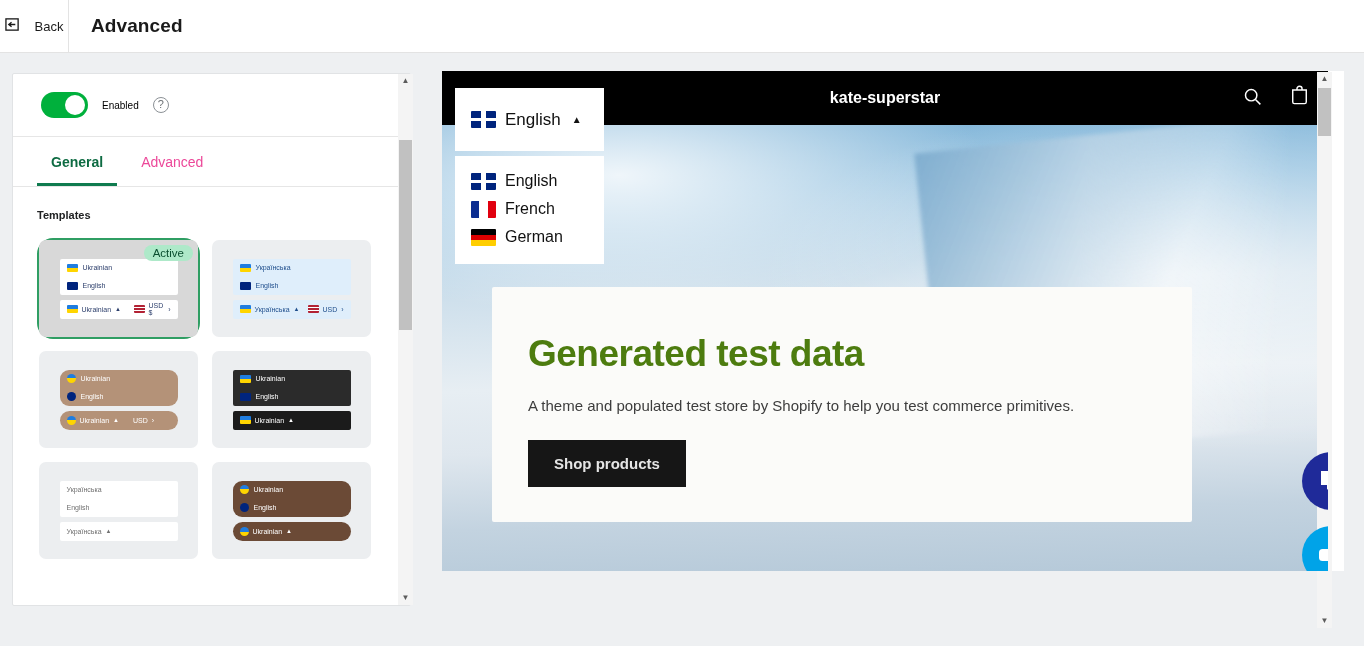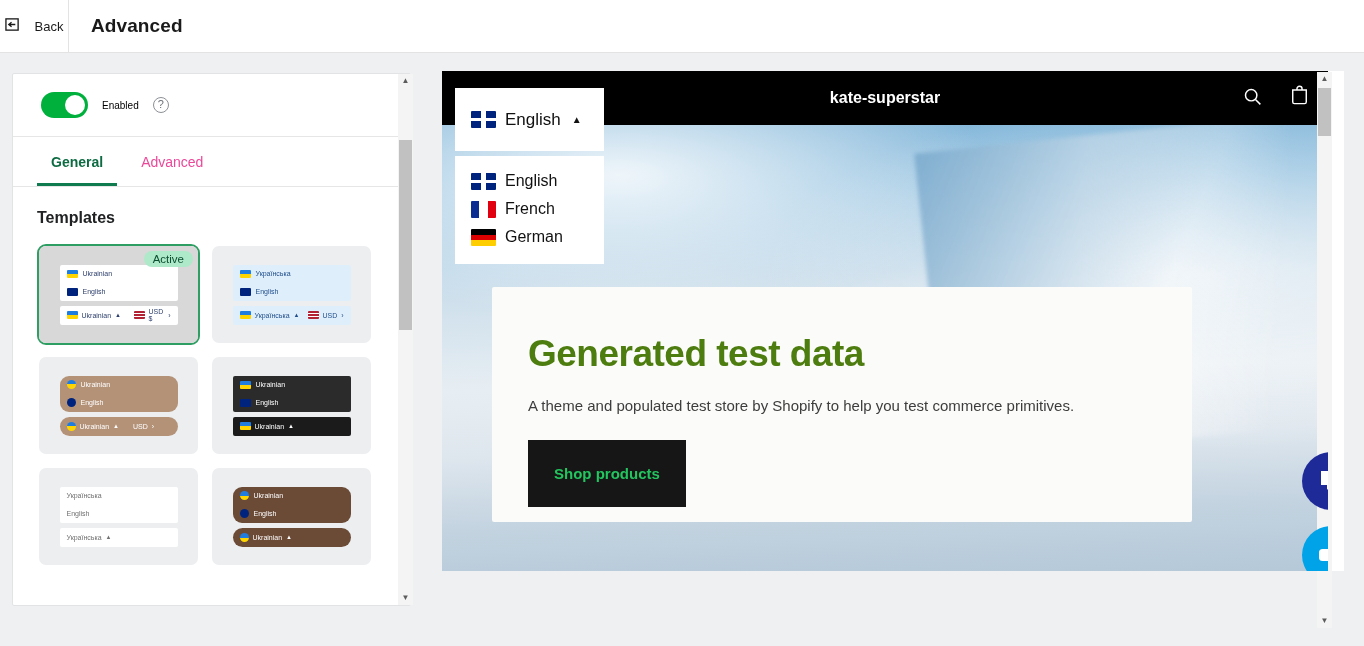--- a/index.html
+++ b/index.html
@@ -65,25 +65,25 @@
     padding-left: 24px; gap: 10px;
     border-bottom: 1px solid #e6e6e6;
   }
   .tab {
     font-size: 14px; color: #ec4899; padding: 0 14px 13px;
     cursor: pointer; border-bottom: 3px solid transparent;
   }
   .tab.active { color: #0d6b42; font-weight: 600; border-bottom-color: #0f7b4f; }
 
   .panel-body { padding: 22px 24px 0 24px; }
-  .section-title { font-size: 16px; font-weight: 700; color: #202223; margin-bottom: 17px; }
+  .section-title { font-size: 11px; font-weight: 700; color: #202223; margin-bottom: 17px; }
 
   .tpl-grid { display: grid; grid-template-columns: 163px 163px; gap: 10px 10px; }
   .tpl-card {
-    height: 101px; border-radius: 9px; position: relative;
+    height: 101px; border-radius: 16px; position: relative;
     border: 2px solid transparent; cursor: pointer;
     display: flex; align-items: center; justify-content: center;
   }
   .tpl-card.selected { border-color: #2f9e63; }
   .tpl-inner {
     width: 100%; height: 100%; border-radius: 7px;
     display: flex; flex-direction: column; align-items: center;
     justify-content: center; gap: 5px;
   }
   .active-badge {
@@ -162,22 +162,22 @@
   .hero-card {
     position: absolute; left: 50px; top: 162px;
     width: 700px; height: 235px;
     background: #fbfbf9; border-radius: 2px;
     padding: 46px 36px 0 36px; z-index: 2;
   }
   .hero-title { font-size: 37px; font-weight: 700; color: #4d7c0f; letter-spacing: -.5px; }
   .hero-sub { font-size: 15px; color: #3d3d3d; margin-top: 22px; }
   .shop-btn {
     margin-top: 26px; display: inline-block;
-    background: #161616; color: #22c55e; font-size: 15px; font-weight: 700;
-    padding: 25px 26px; cursor: pointer;
+    background: #161616; color: #e5e5e5; font-size: 15px; font-weight: 700;
+    padding: 15px 26px; cursor: pointer;
   }
 
   
   .sw-widget { position: absolute; left: 13px; top: 17px; z-index: 6; }
   .sw-trigger {
     background: #fff; width: 149px; height: 63px;
     display: flex; align-items: center; gap: 9px;
     padding: 0 16px; cursor: pointer;
   }
   .sw-trigger .flag2 { width: 25px; height: 17px; }

